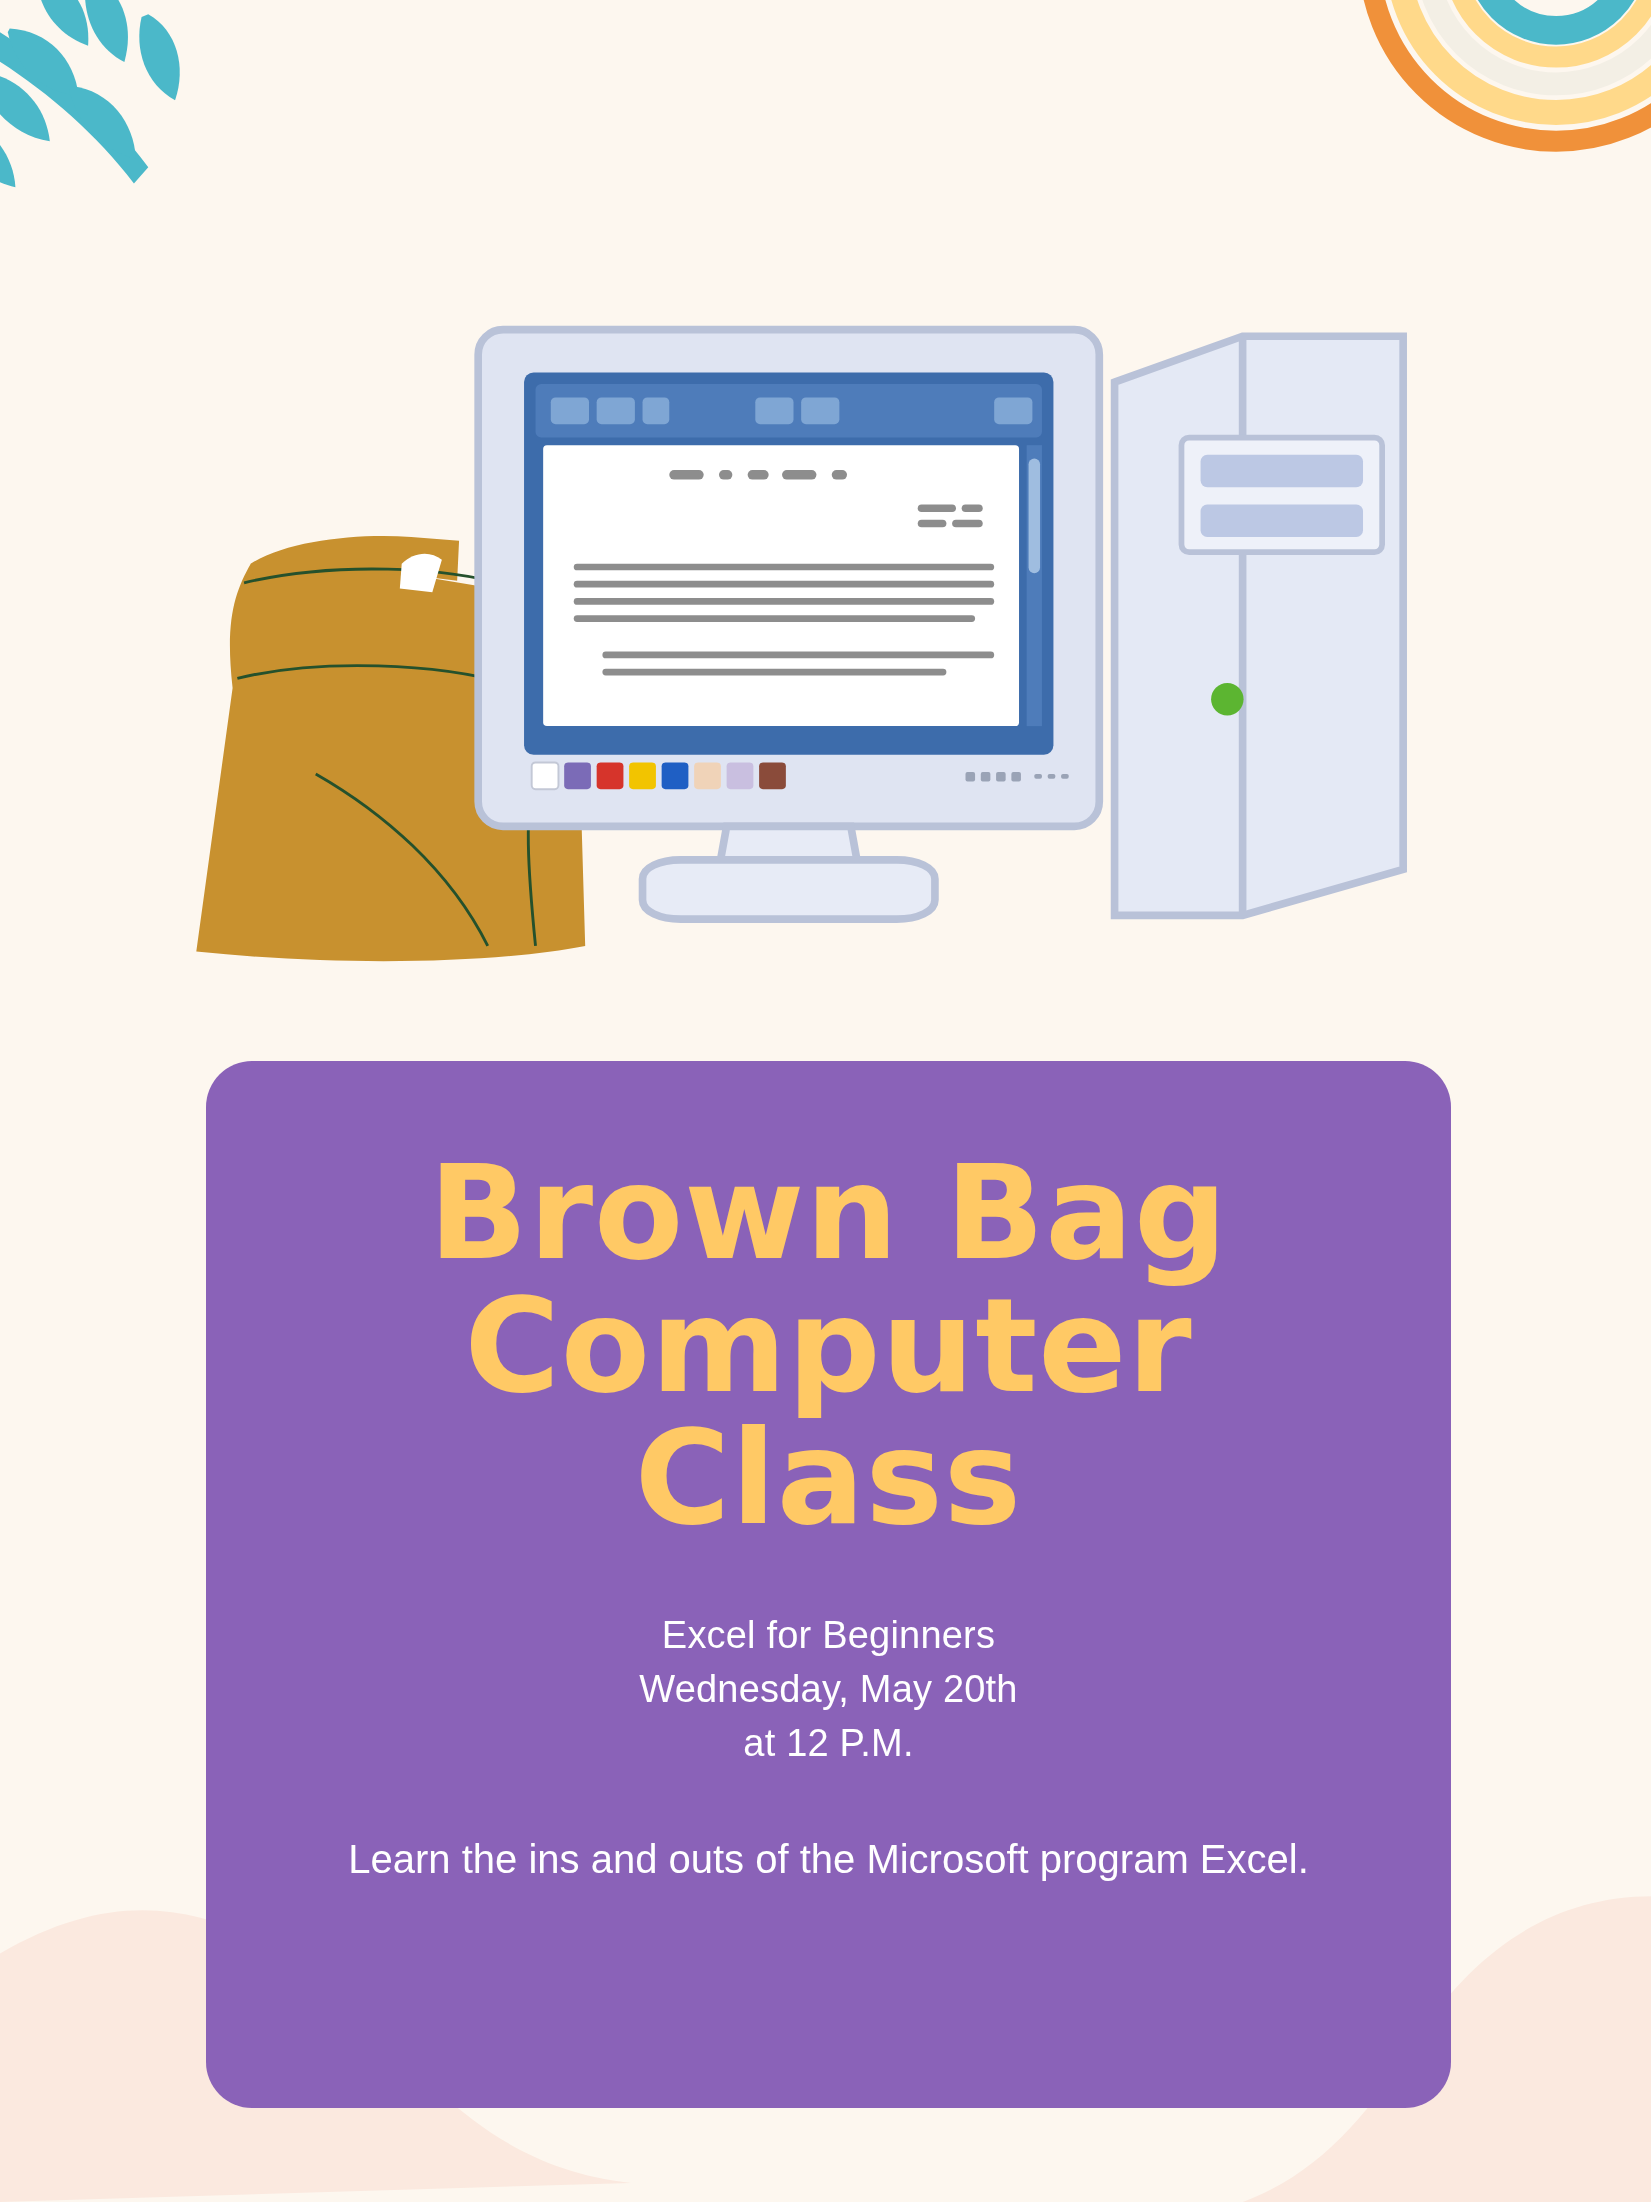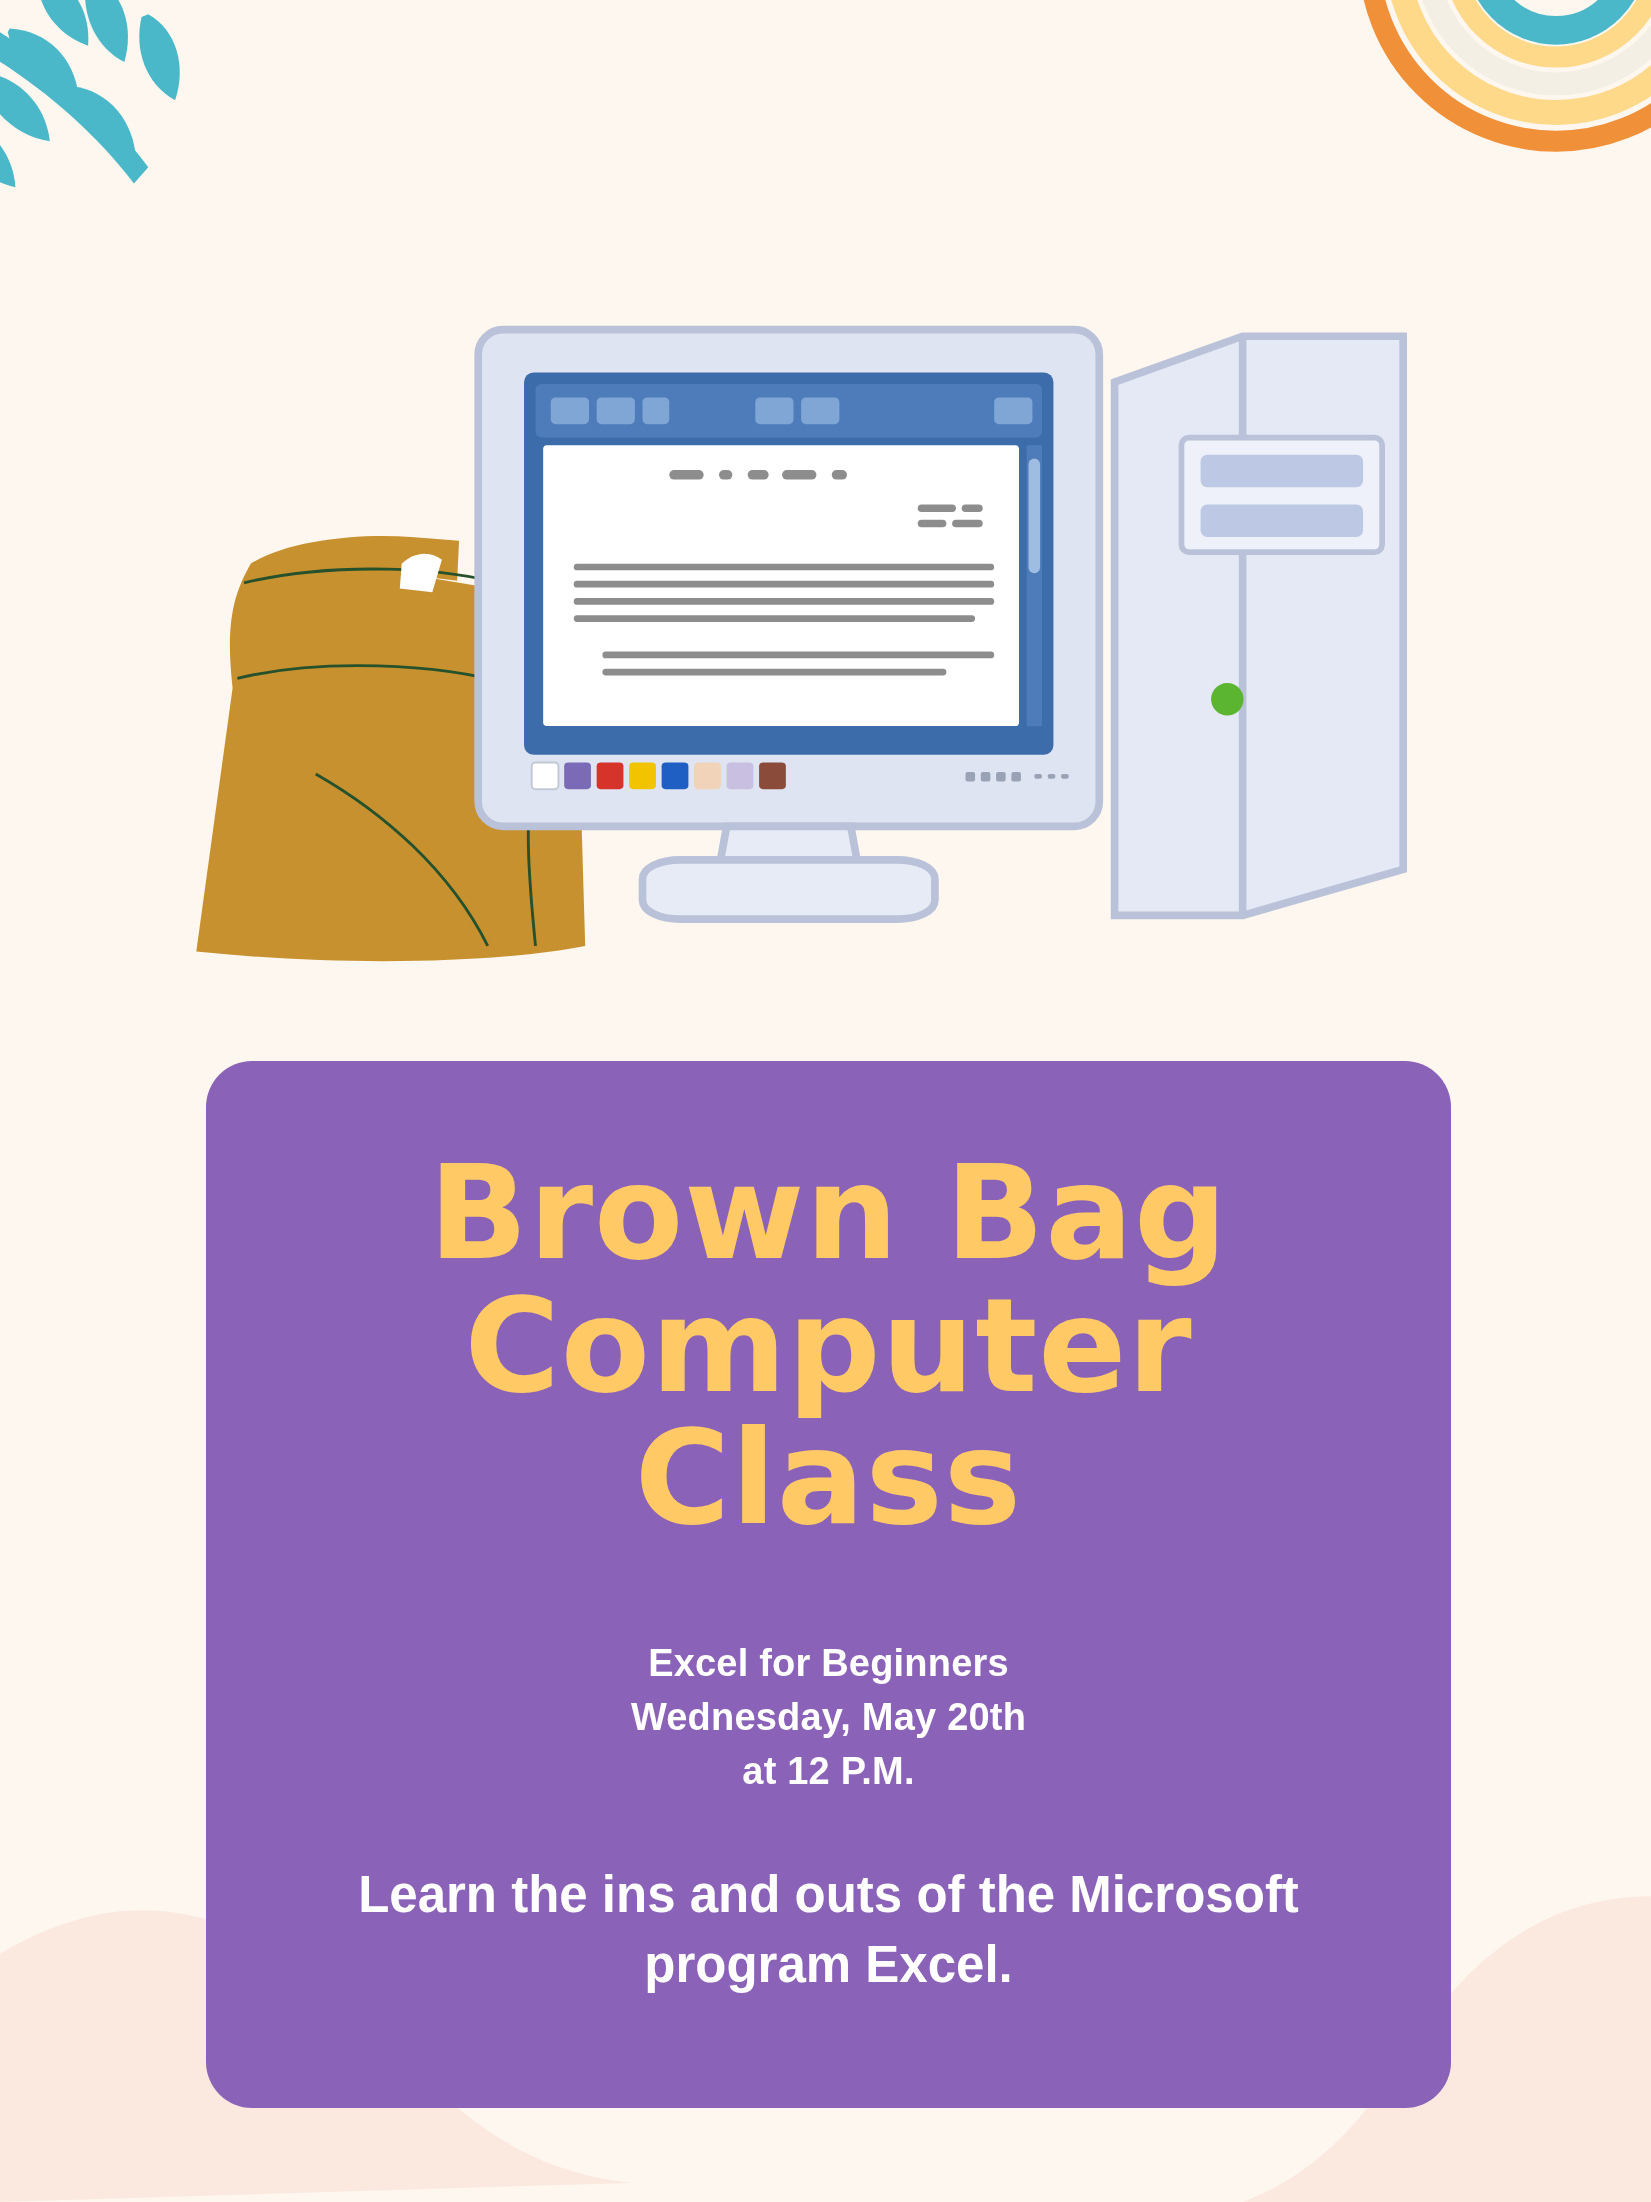--- a/index.html
+++ b/index.html
@@ -71,33 +71,33 @@
     color: #ffc965;
     font-size: 130px;
     line-height: 1.02;
     letter-spacing: 1px;
     margin: 29px 0 0 0;
     white-space: pre-line;
     text-align: center;
   }
 
   .details {
-    margin-top: 92px;
+    margin-top: 64px;
     font-size: 38px;
-    font-weight: bold;
+    font-weight: normal;
     line-height: 1.42;
     white-space: pre-line;
     letter-spacing: 0.2px;
   }
 
   .blurb {
     margin-top: 61px;
-    font-size: 51px;
+    font-size: 40px;
     line-height: 1.38;
-    font-weight: bold;
+    font-weight: normal;
     padding: 0 29px;
   }
 </style>
 </head>
 <body>
 
 <svg class="deco-leaf" viewBox="0 0 340 280">
   <g fill="#4bb8c9">
     <path d="M-40 30 C40 70 120 130 175 205 L160 222 C105 150 30 95 -45 58 Z"></path>
     <path d="M120 5 C150 25 160 60 150 95 C120 80 104 45 110 8 Z"></path>

